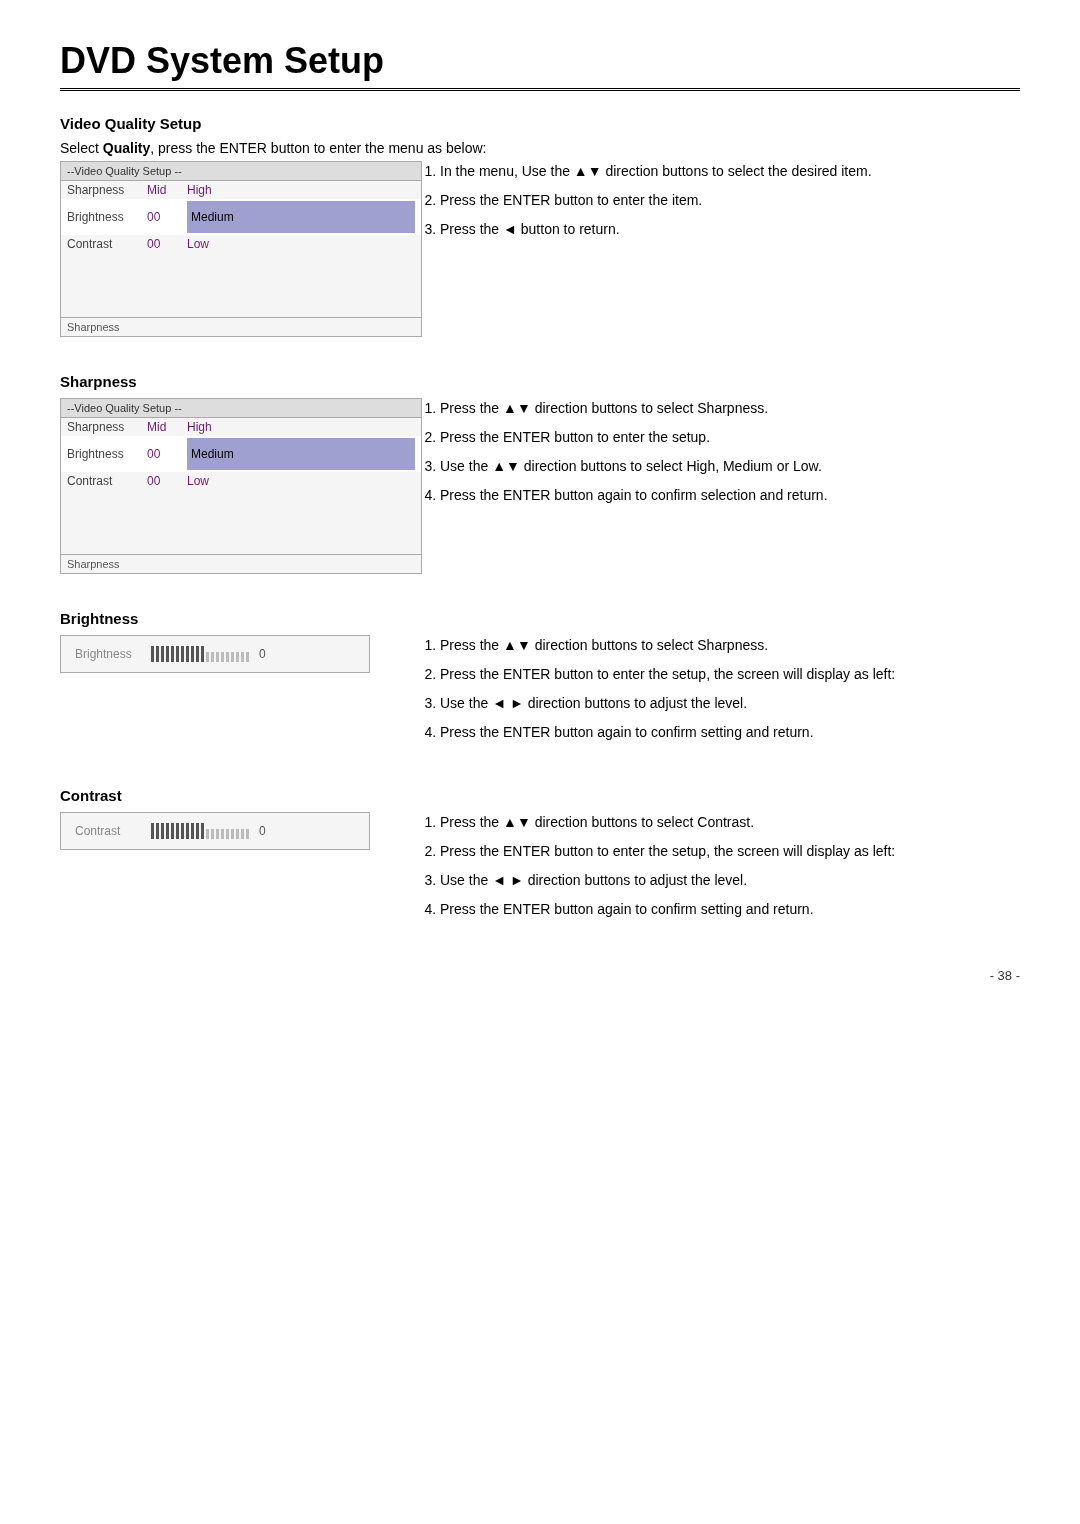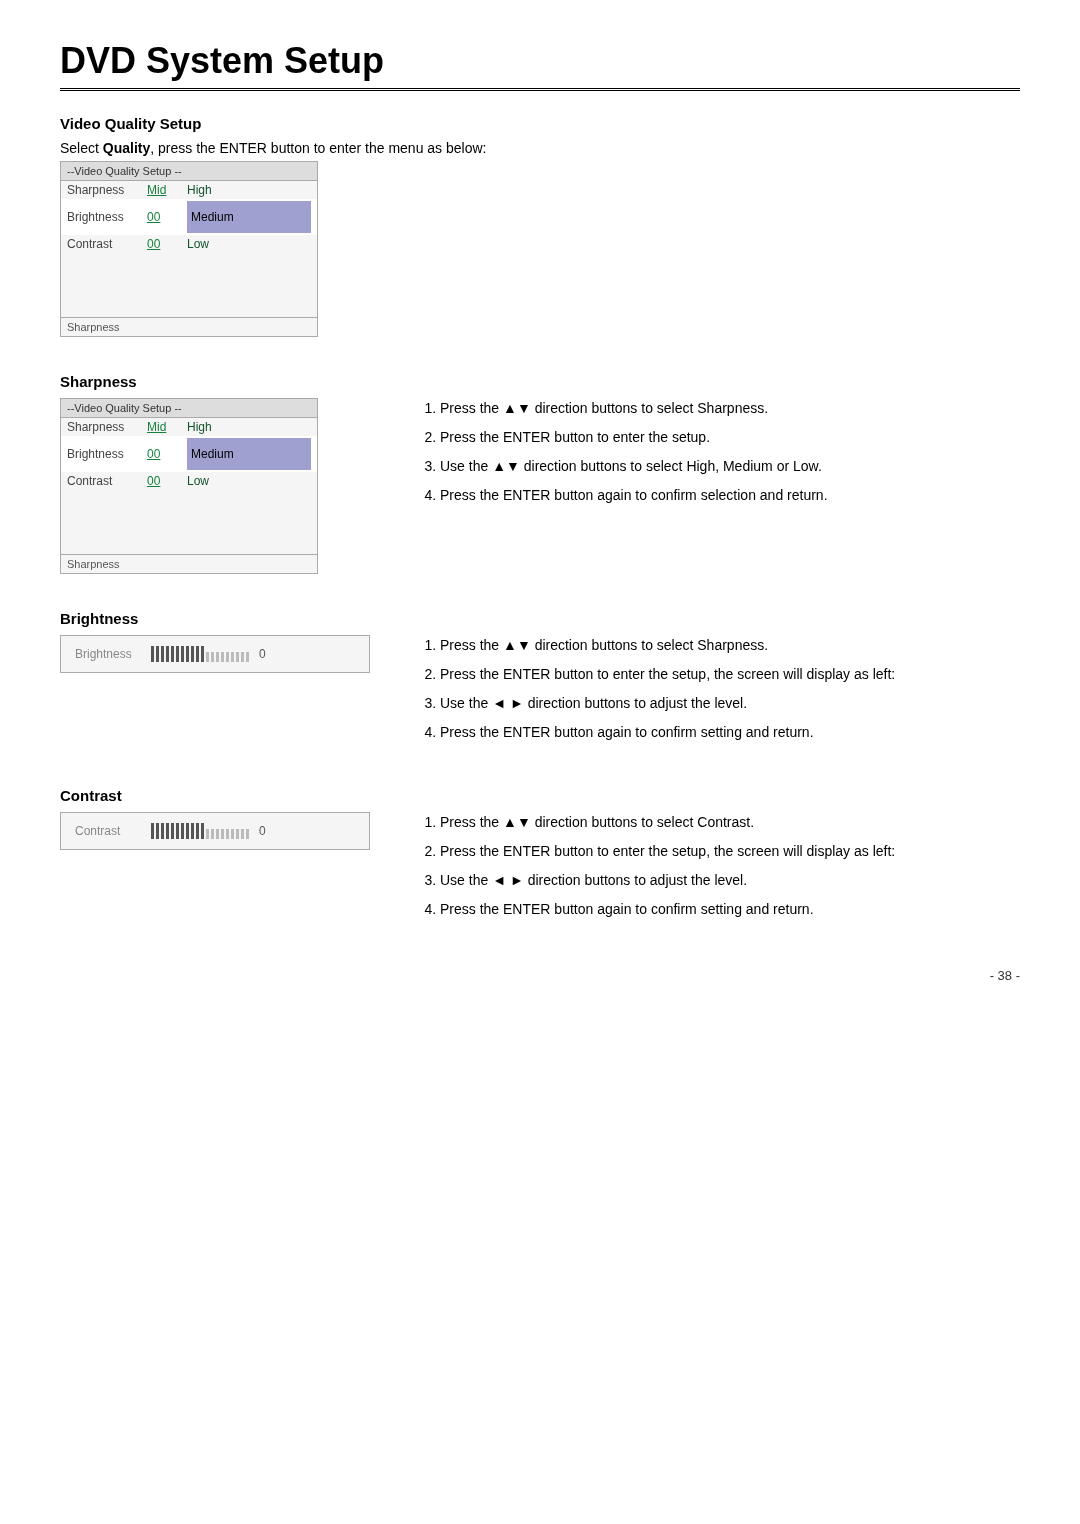--- a/index.html
+++ b/index.html
@@ -40,43 +40,43 @@
       flex-shrink: 0;
     }
     .right-col {
       flex: 1;
     }
     
     .vq-box {
       border: 1px solid #aaa;
       background: #f5f5f5;
       padding: 0;
-      width: 258px;
+      width: 362px;
       font-size: 12px;
     }
     .vq-header {
       background: #ddd;
       padding: 3px 6px;
       font-size: 11px;
       color: #333;
       border-bottom: 1px solid #aaa;
     }
     .vq-row {
       display: flex;
       padding: 2px 6px;
       align-items: center;
     }
     .vq-row.highlighted {
       background: #fff;
     }
     .vq-name { width: 80px; color: #444; }
-    .vq-val1 { width: 40px; color: #15803d; text-decoration: underline; }
+    .vq-val1 { width: 40px; color: #701a75; }
     .vq-val2 { 
       flex: 1; 
-      color: #14532d;
+      color: #701a75;
     }
     .vq-val2.selected {
       background: #a0a0d0;
       color: #000;
       padding: 9px 4px;
       display: inline-block;
     }
     .vq-footer {
       border-top: 1px solid #aaa;
       padding: 3px 6px;
@@ -161,20 +161,27 @@
         </div>
         <div class="vq-row">
           <span class="vq-name">Contrast</span>
           <span class="vq-val1">00</span>
           <span class="vq-val2">Low</span>
         </div>
         <div style="height:60px;"></div>
         <div class="vq-footer">Sharpness</div>
       </div>
     </div>
+    <div class="right-col">
+      <ol>
+        <li>In the menu, Use the ▲▼ direction buttons to select the desired item.</li>
+        <li>Press the ENTER button to enter the item.</li>
+        <li>Press the ◄ button to return.</li>
+      </ol>
+    </div>
   </div>
 </div>
 
 <div>
   <div class="section-heading">Sharpness</div>
   <div class="two-col">
     <div class="left-col">
       <div class="vq-box">
         <div class="vq-header">--Video Quality Setup --</div>
         <div class="vq-row">

